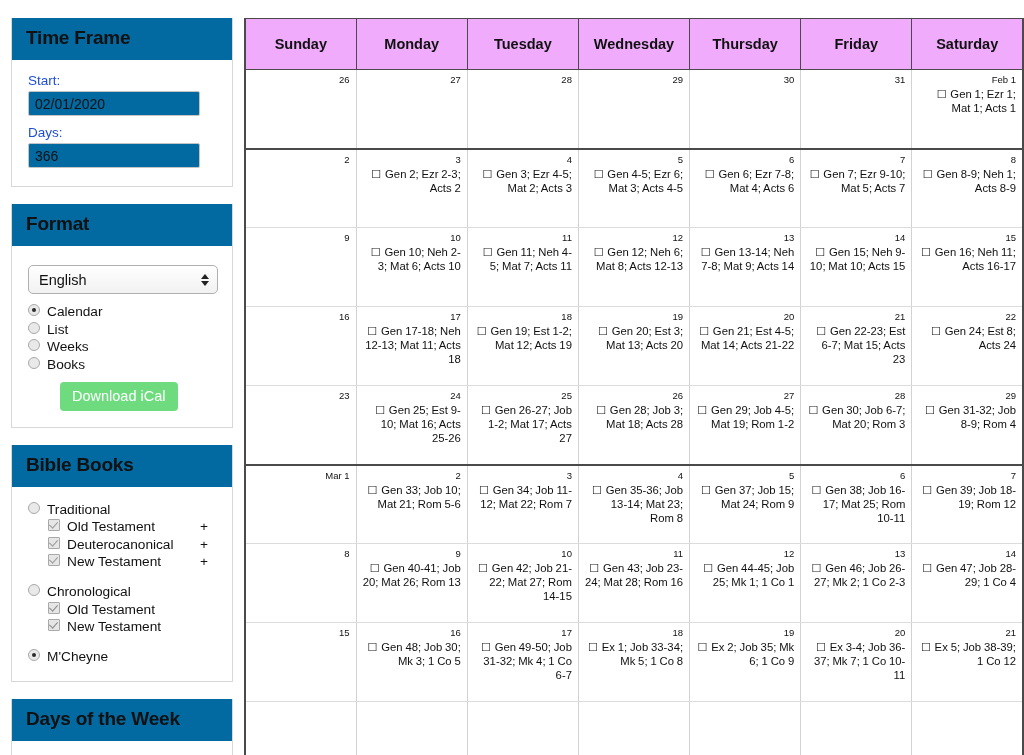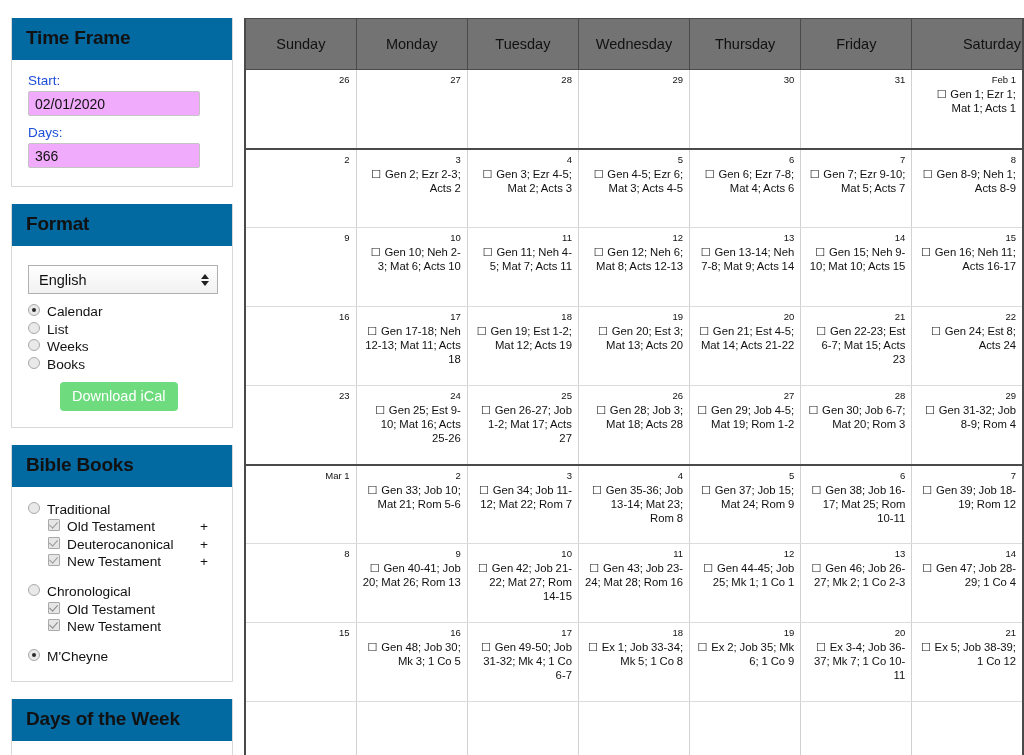--- a/index.html
+++ b/index.html
@@ -47,37 +47,37 @@
   .text-input {
     display: block;
     width: 172px;
     height: 25px;
     padding: 2px 6px;
     font-family: "Liberation Sans", sans-serif;
     font-size: 14px;
     color: #111;
     border: 1px solid #c4c4c4;
     border-radius: 2px;
-    background: #f0abfc;
+    background: #0369a1;
     margin-bottom: 9px;
     outline: none;
   }
   .text-input:last-child { margin-bottom: 2px; }
 
   
   .select-wrap { position: relative; width: 190px; margin: 6px 0 10px 0; }
   select.lang-select {
     appearance: none; -webkit-appearance: none; -moz-appearance: none;
     width: 190px; height: 29px;
     padding: 2px 26px 2px 10px;
     font-family: "Liberation Sans", sans-serif;
     font-size: 14.5px;
     color: #111;
     border: 1px solid #b0b0b0;
-    border-radius: 0;
+    border-radius: 5px;
     background: linear-gradient(#ffffff, #f1f1f1);
     outline: none;
   }
   .select-arrows {
     position: absolute; right: 9px; top: 50%;
     transform: translateY(-50%);
     pointer-events: none;
     display: flex; flex-direction: column; gap: 2px;
     line-height: 0;
   }
@@ -161,40 +161,40 @@
   table.cal {
     border-collapse: collapse;
     width: 780px;
     table-layout: fixed;
     margin: 0;
   }
   table.cal th {
     border: 1px solid #4a4a4a;
     height: 51px;
     font-size: 14.5px;
-    font-weight: normal;
+    font-weight: bold;
     text-align: center;
     vertical-align: middle;
-    background: #737373;
+    background: #f0abfc;
     color: #111;
   }
   table.cal td {
     border: 1px solid #dcdcdc;
     border-left-color: #d2d2d2;
     border-right-color: #d2d2d2;
     vertical-align: top;
     padding: 4px 6px 6px 6px;
     height: 79px;
     background: #fff;
   }
   table.cal tr.monthline td { border-top: 2px solid #4a4a4a; }
   table.cal td.firstcol { border-left: 2px solid #4a4a4a; }
   table.cal td.lastcol  { border-right: 2px solid #4a4a4a; }
   table.cal tr.hdr th.firstcol { border-left: 2px solid #4a4a4a; }
-  table.cal tr.hdr th.lastcol  { border-right: 2px solid #4a4a4a; text-align: right; }
+  table.cal tr.hdr th.lastcol  { border-right: 2px solid #4a4a4a; }
 
   .daynum {
     font-size: 9.5px;
     text-align: right;
     display: block;
     color: #111;
     line-height: 12px;
     margin-bottom: 1px;
   }
   .reading {

